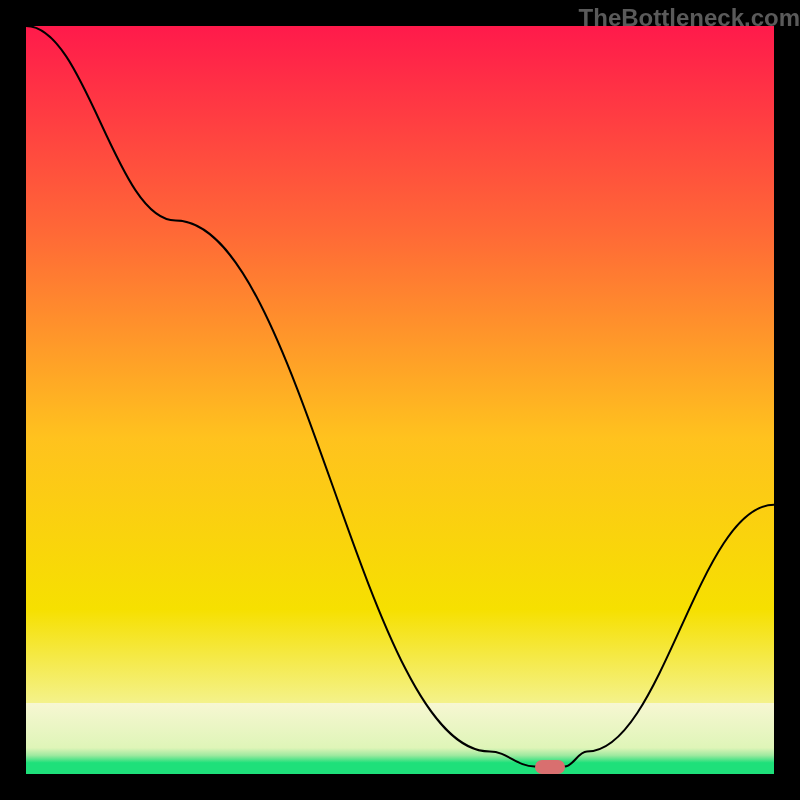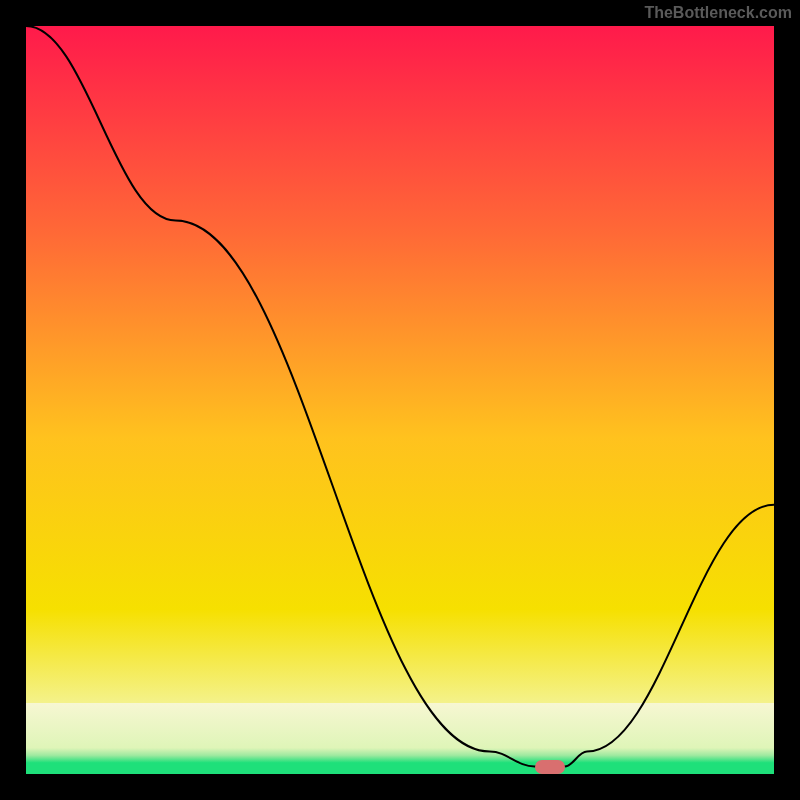--- a/index.html
+++ b/index.html
@@ -7,23 +7,23 @@
     padding: 0;
     width: 800px;
     height: 800px;
     background: #000;
     position: relative;
     font-family: Arial, sans-serif;
   }
   .watermark {
     position: absolute;
     top: 4px;
-    right: 8px;
+    right: 0;
     color: #5a5a5a;
-    font-size: 16px;
+    font-size: 24px;
     font-weight: bold;
     z-index: 10;
   }
   .plot-area {
     position: absolute;
     left: 26px;
     top: 26px;
     width: 748px;
     height: 748px;
   }

